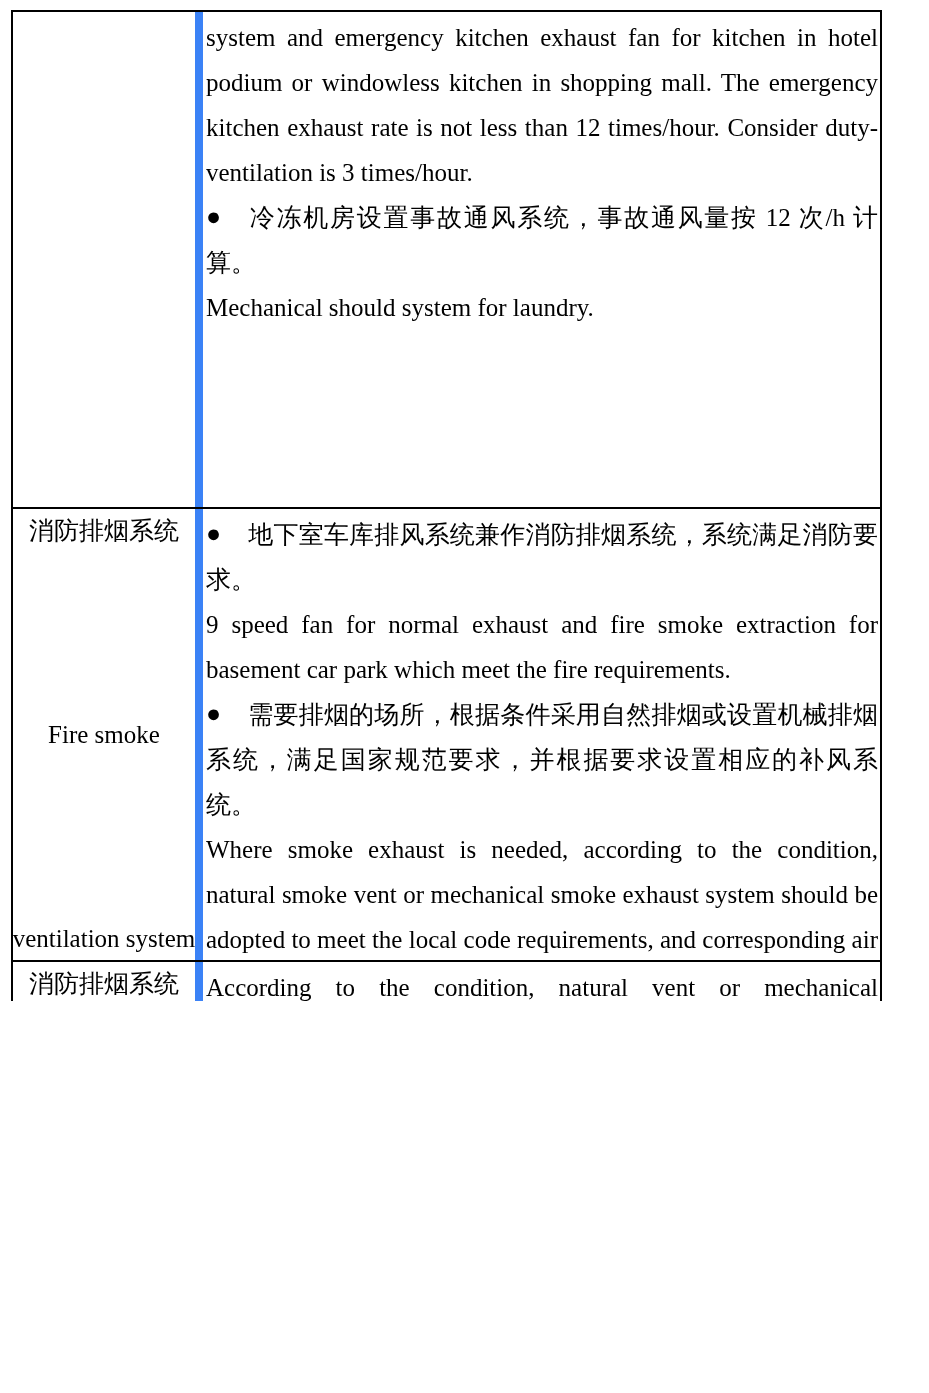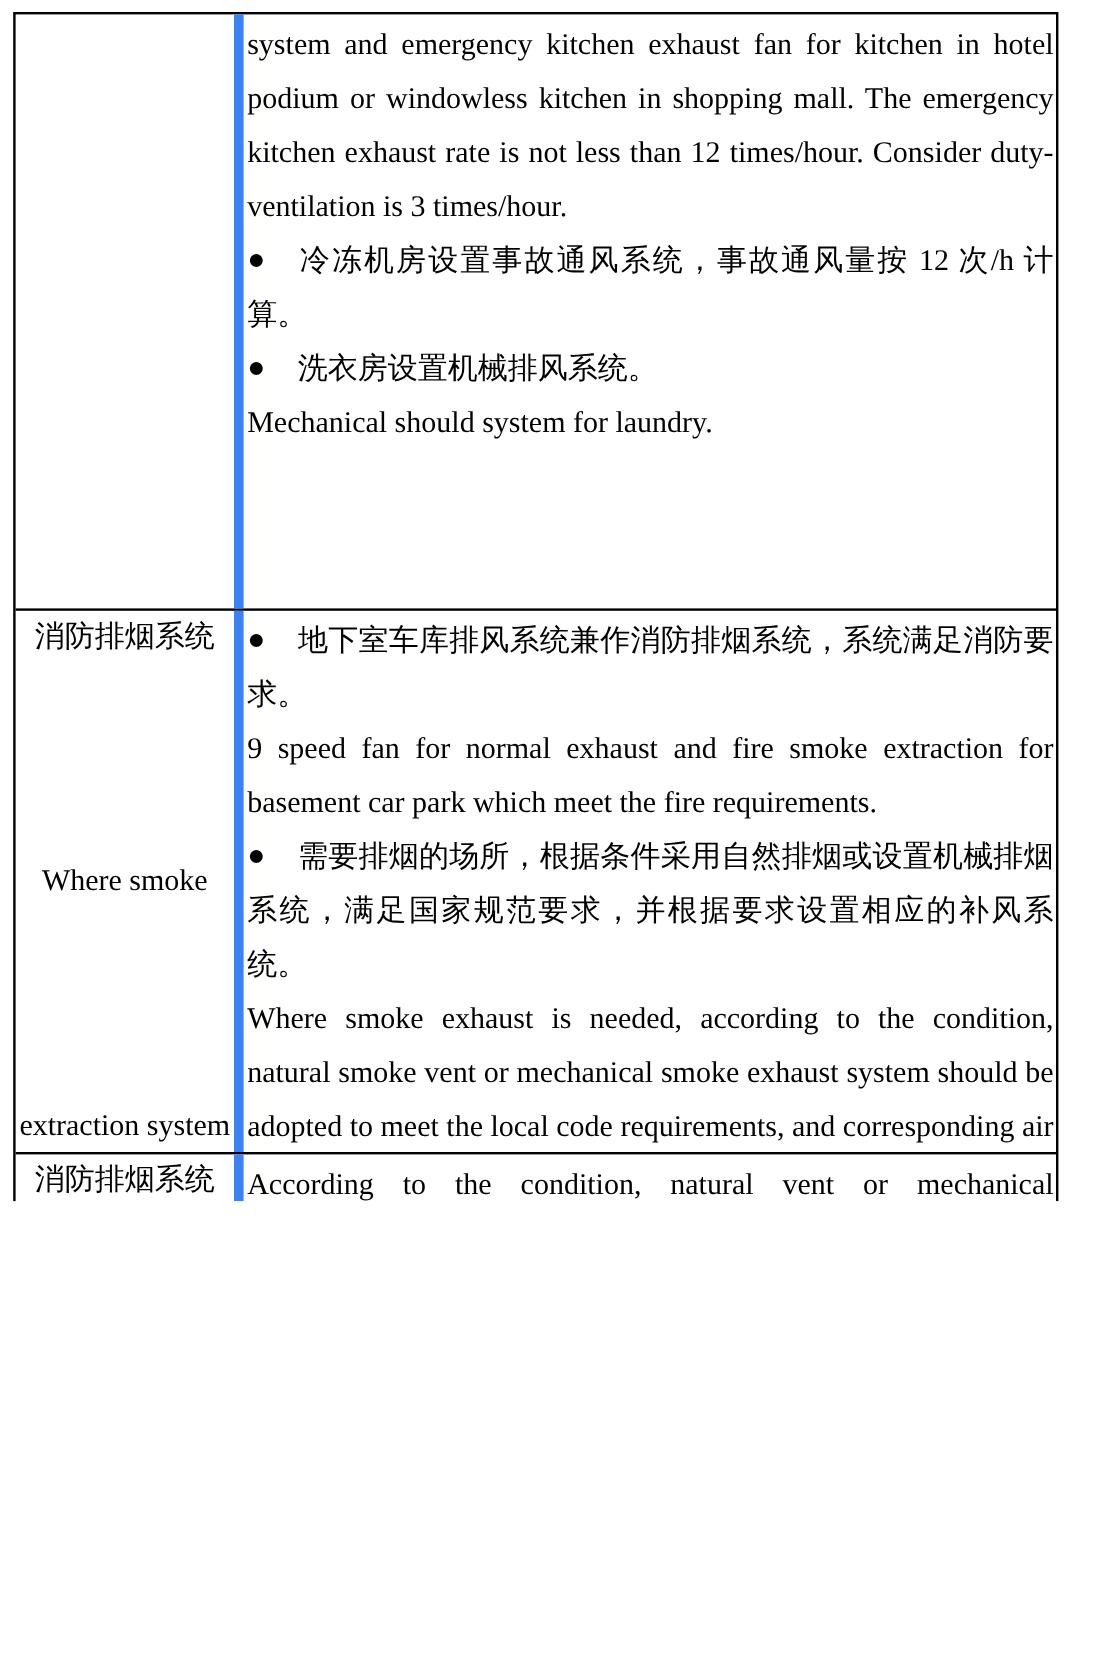--- a/index.html
+++ b/index.html
@@ -100,29 +100,28 @@
 <body>
 
 <div class="page">
 
   <div class="doc-table">
       <div class="trow trow-0">
         <div class="label-cell"></div>
         <div class="content-cell">
           <p class="para en"><span>system and emergency kitchen exhaust fan for kitchen in hotel podium or windowless kitchen in shopping mall. The emergency kitchen exhaust rate is not less than 12 times/hour. Consider duty-ventilation is 3 times/hour.</span></p>
           <p class="para zh"><span class="bullet">●</span><span class="bullet-gap"></span><span>冷冻机房设置事故通风系统，事故通风量按 12 次/h 计算。</span></p>
-          <p class="para zh"><span class="bullet">●</span><span class="bullet-gap"></span><span>洗衣房设置机械排风系统。</span></p>
           <p class="para en"><span>Mechanical should system for laundry.</span></p>
         </div>
       </div>
       <div class="trow trow-1">
         <div class="label-cell">
           <div class="label-line">消防排烟系统</div>
-          <div class="label-line">Where smoke</div>
-          <div class="label-line">extraction system</div>
+          <div class="label-line">Fire smoke</div>
+          <div class="label-line">ventilation system</div>
         </div>
         <div class="content-cell">
           <p class="para zh"><span class="bullet">●</span><span class="bullet-gap"></span><span>地下室车库排风系统兼作消防排烟系统，系统满足消防要求。</span></p>
           <p class="para en"><span>9 speed fan for normal exhaust and fire smoke extraction for basement car park which meet the fire requirements.</span></p>
           <p class="para zh"><span class="bullet">●</span><span class="bullet-gap"></span><span>需要排烟的场所，根据条件采用自然排烟或设置机械排烟系统，满足国家规范要求，并根据要求设置相应的补风系统。</span></p>
           <p class="para en"><span>Where smoke exhaust is needed, according to the condition, natural smoke vent or mechanical smoke exhaust system should be adopted to meet the local code requirements, and corresponding air supply system should be provided in accordance with requirement.</span></p>
         </div>
       </div>
       <div class="trow trow-2">
         <div class="label-cell">

